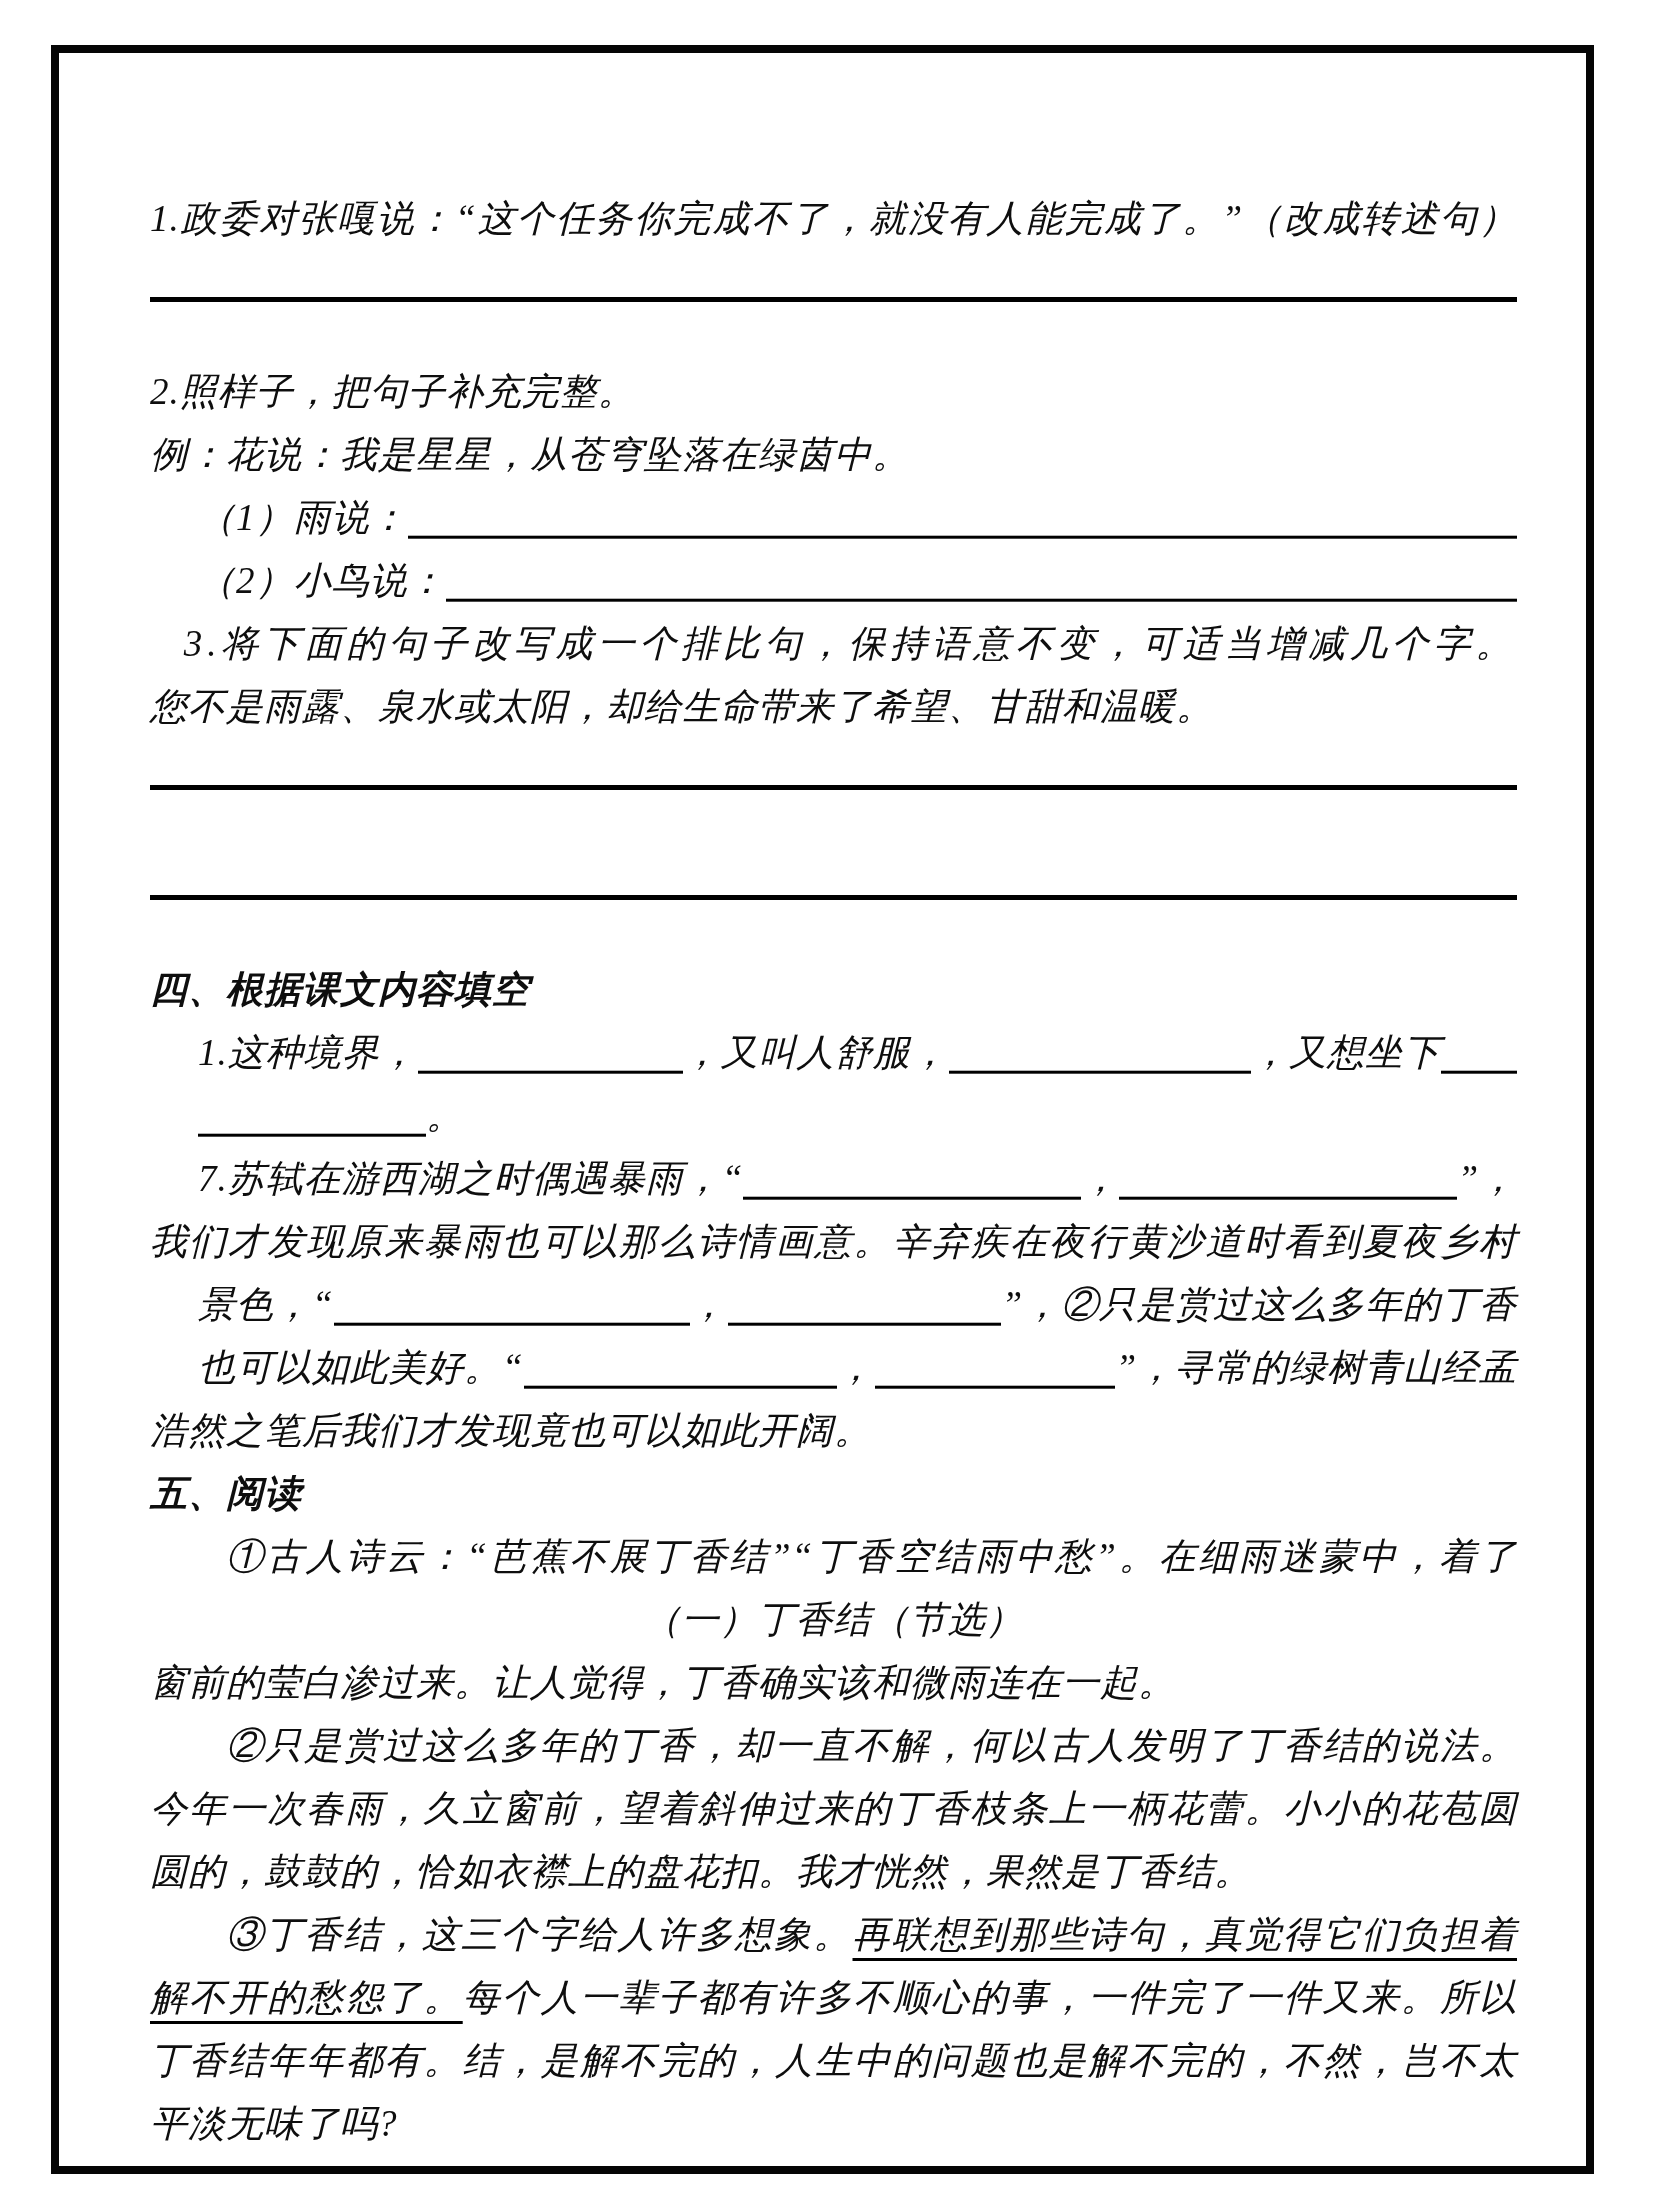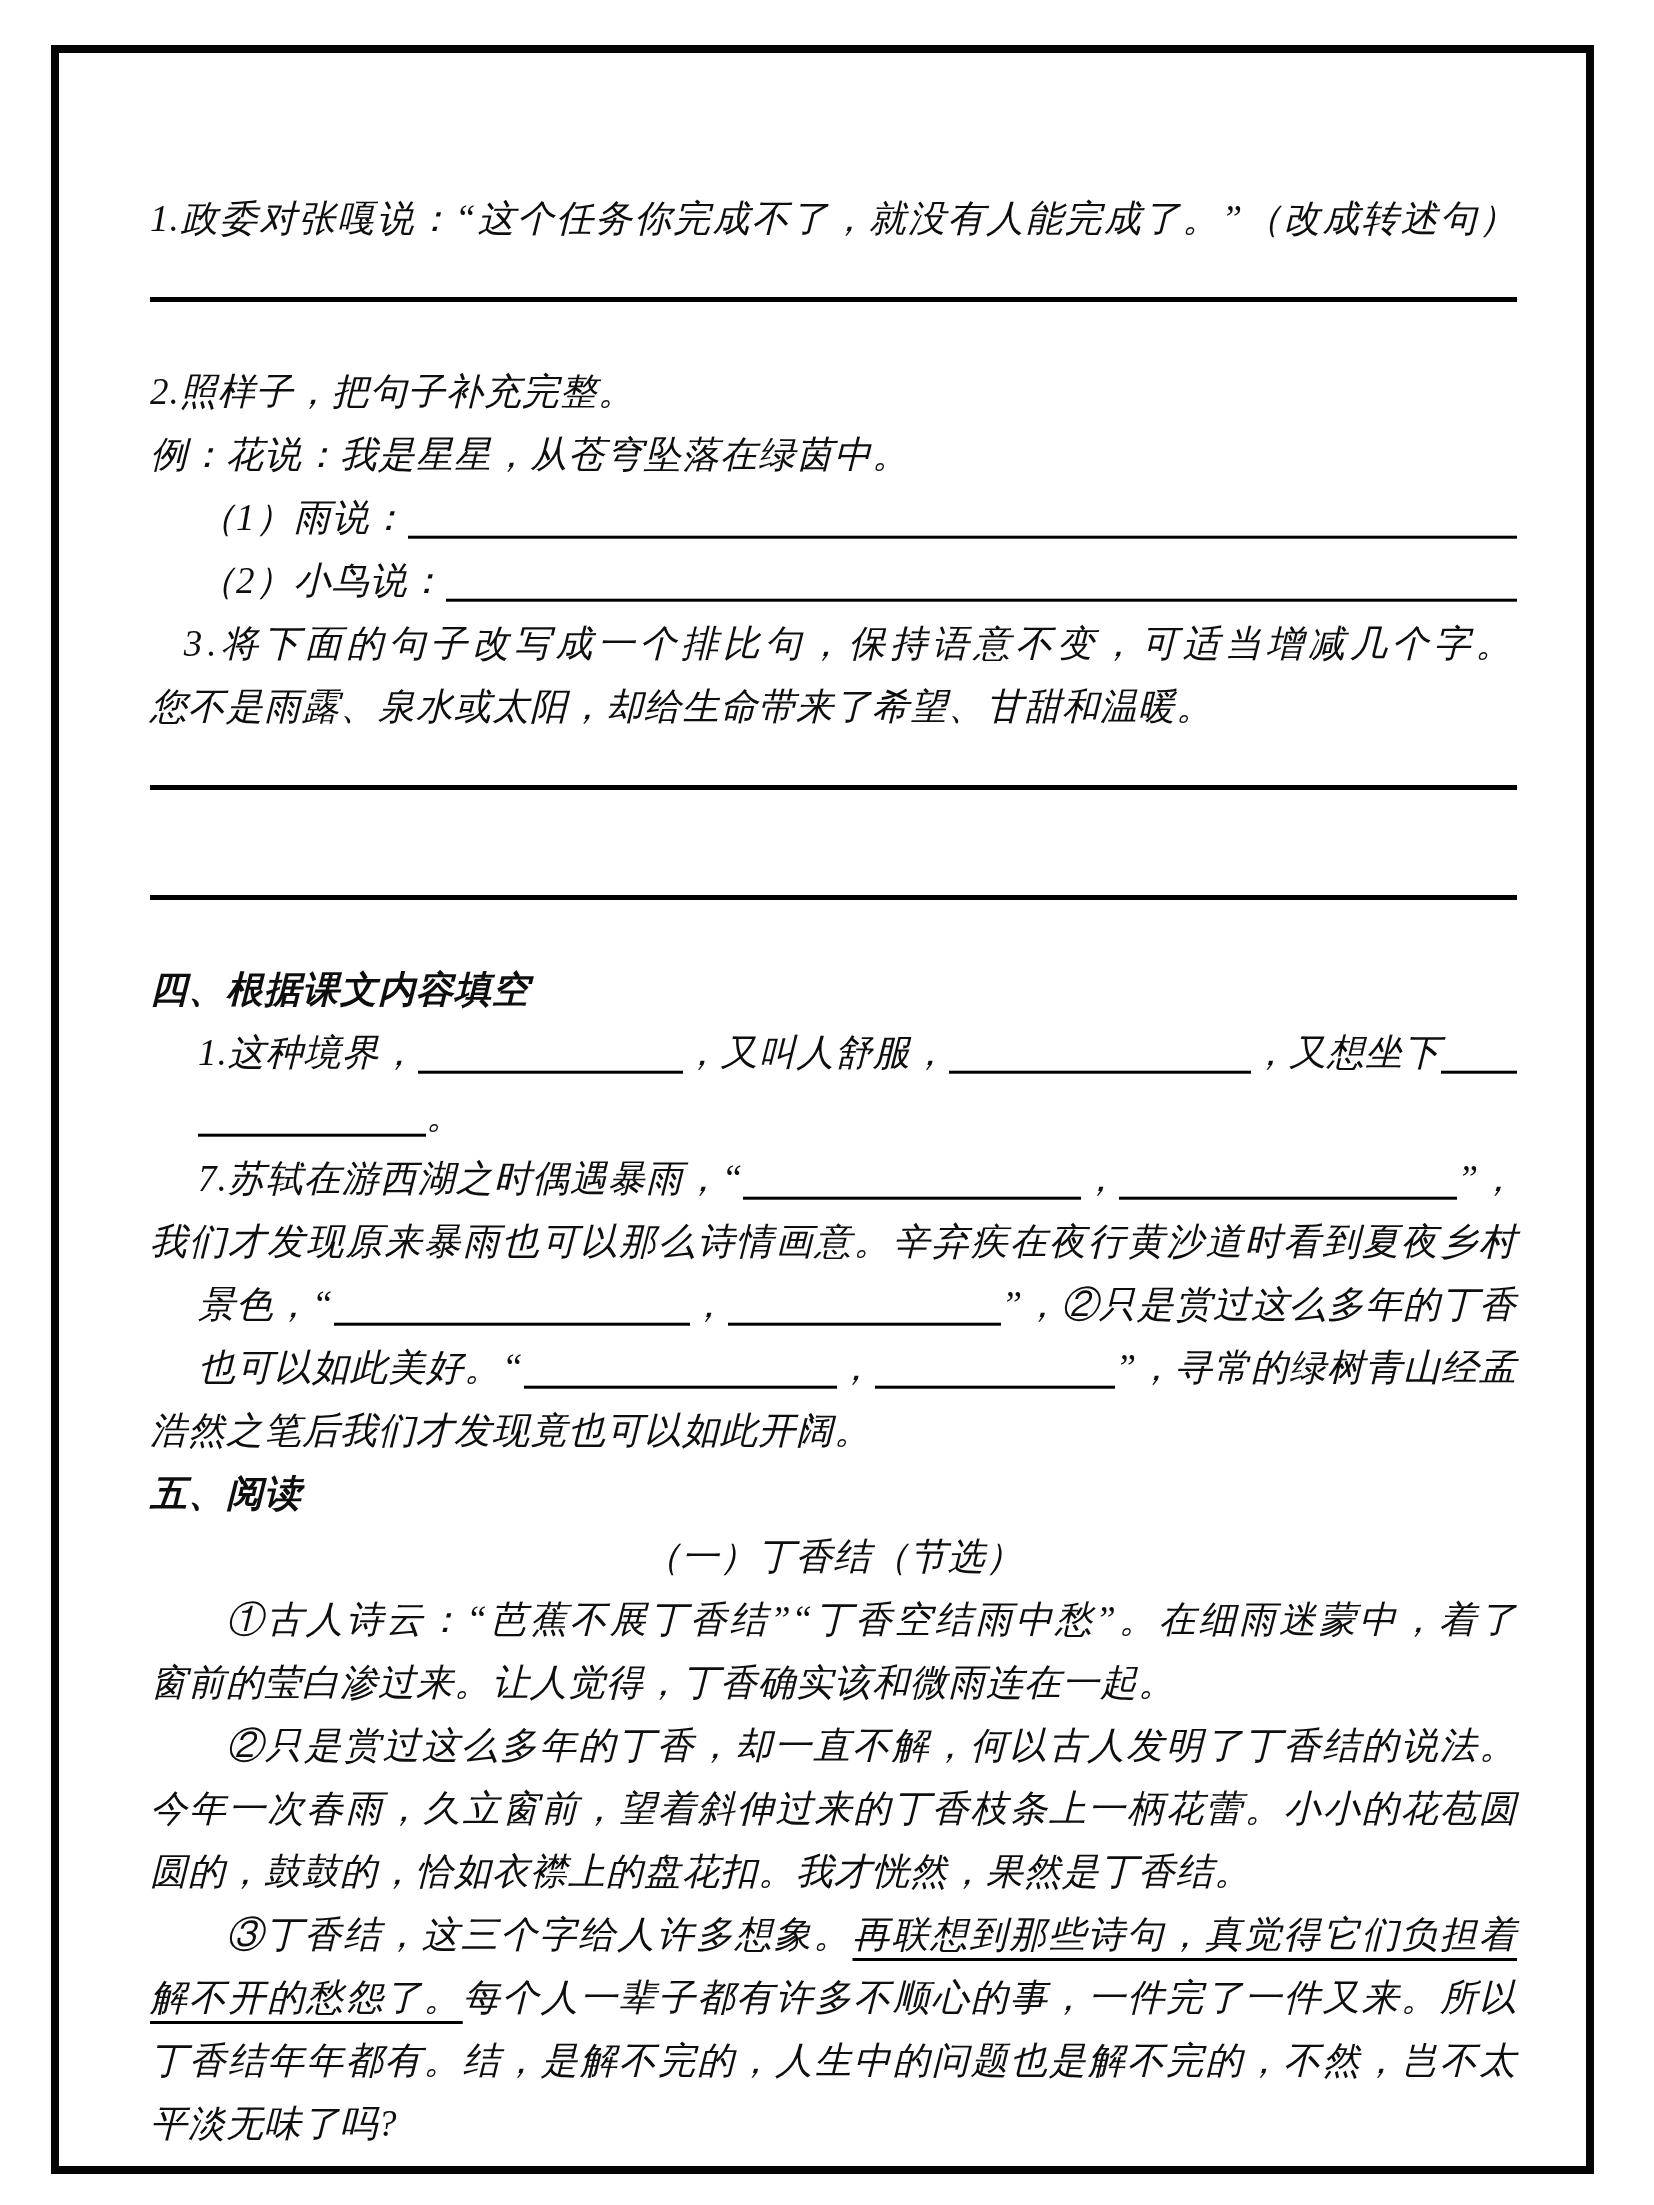--- a/index.html
+++ b/index.html
@@ -177,26 +177,26 @@
     </div>
 
     <div class="line">
       <span>浩然之笔后我们才发现竟也可以如此开阔。</span>
     </div>
 
     <div class="line bold">
       <span>五、阅读</span>
     </div>
 
+    <div class="line just indent">
+      <span>①古人诗云：“芭蕉不展丁香结”“丁香空结雨中愁”。在细雨迷蒙中，着了</span>
+    </div>
+
     <div class="line center">
       <span>（一）丁香结（节选）</span>
-    </div>
-
-    <div class="line just indent">
-      <span>①古人诗云：“芭蕉不展丁香结”“丁香空结雨中愁”。在细雨迷蒙中，着了</span>
     </div>
     <div class="line">
       <span>窗前的莹白渗过来。让人觉得，丁香确实该和微雨连在一起。</span>
     </div>
 
     <div class="line just indent">
       <span>②只是赏过这么多年的丁香，却一直不解，何以古人发明了丁香结的说法。</span>
     </div>
     <div class="line just">
       <span>今年一次春雨，久立窗前，望着斜伸过来的丁香枝条上一柄花蕾。小小的花苞圆</span>

